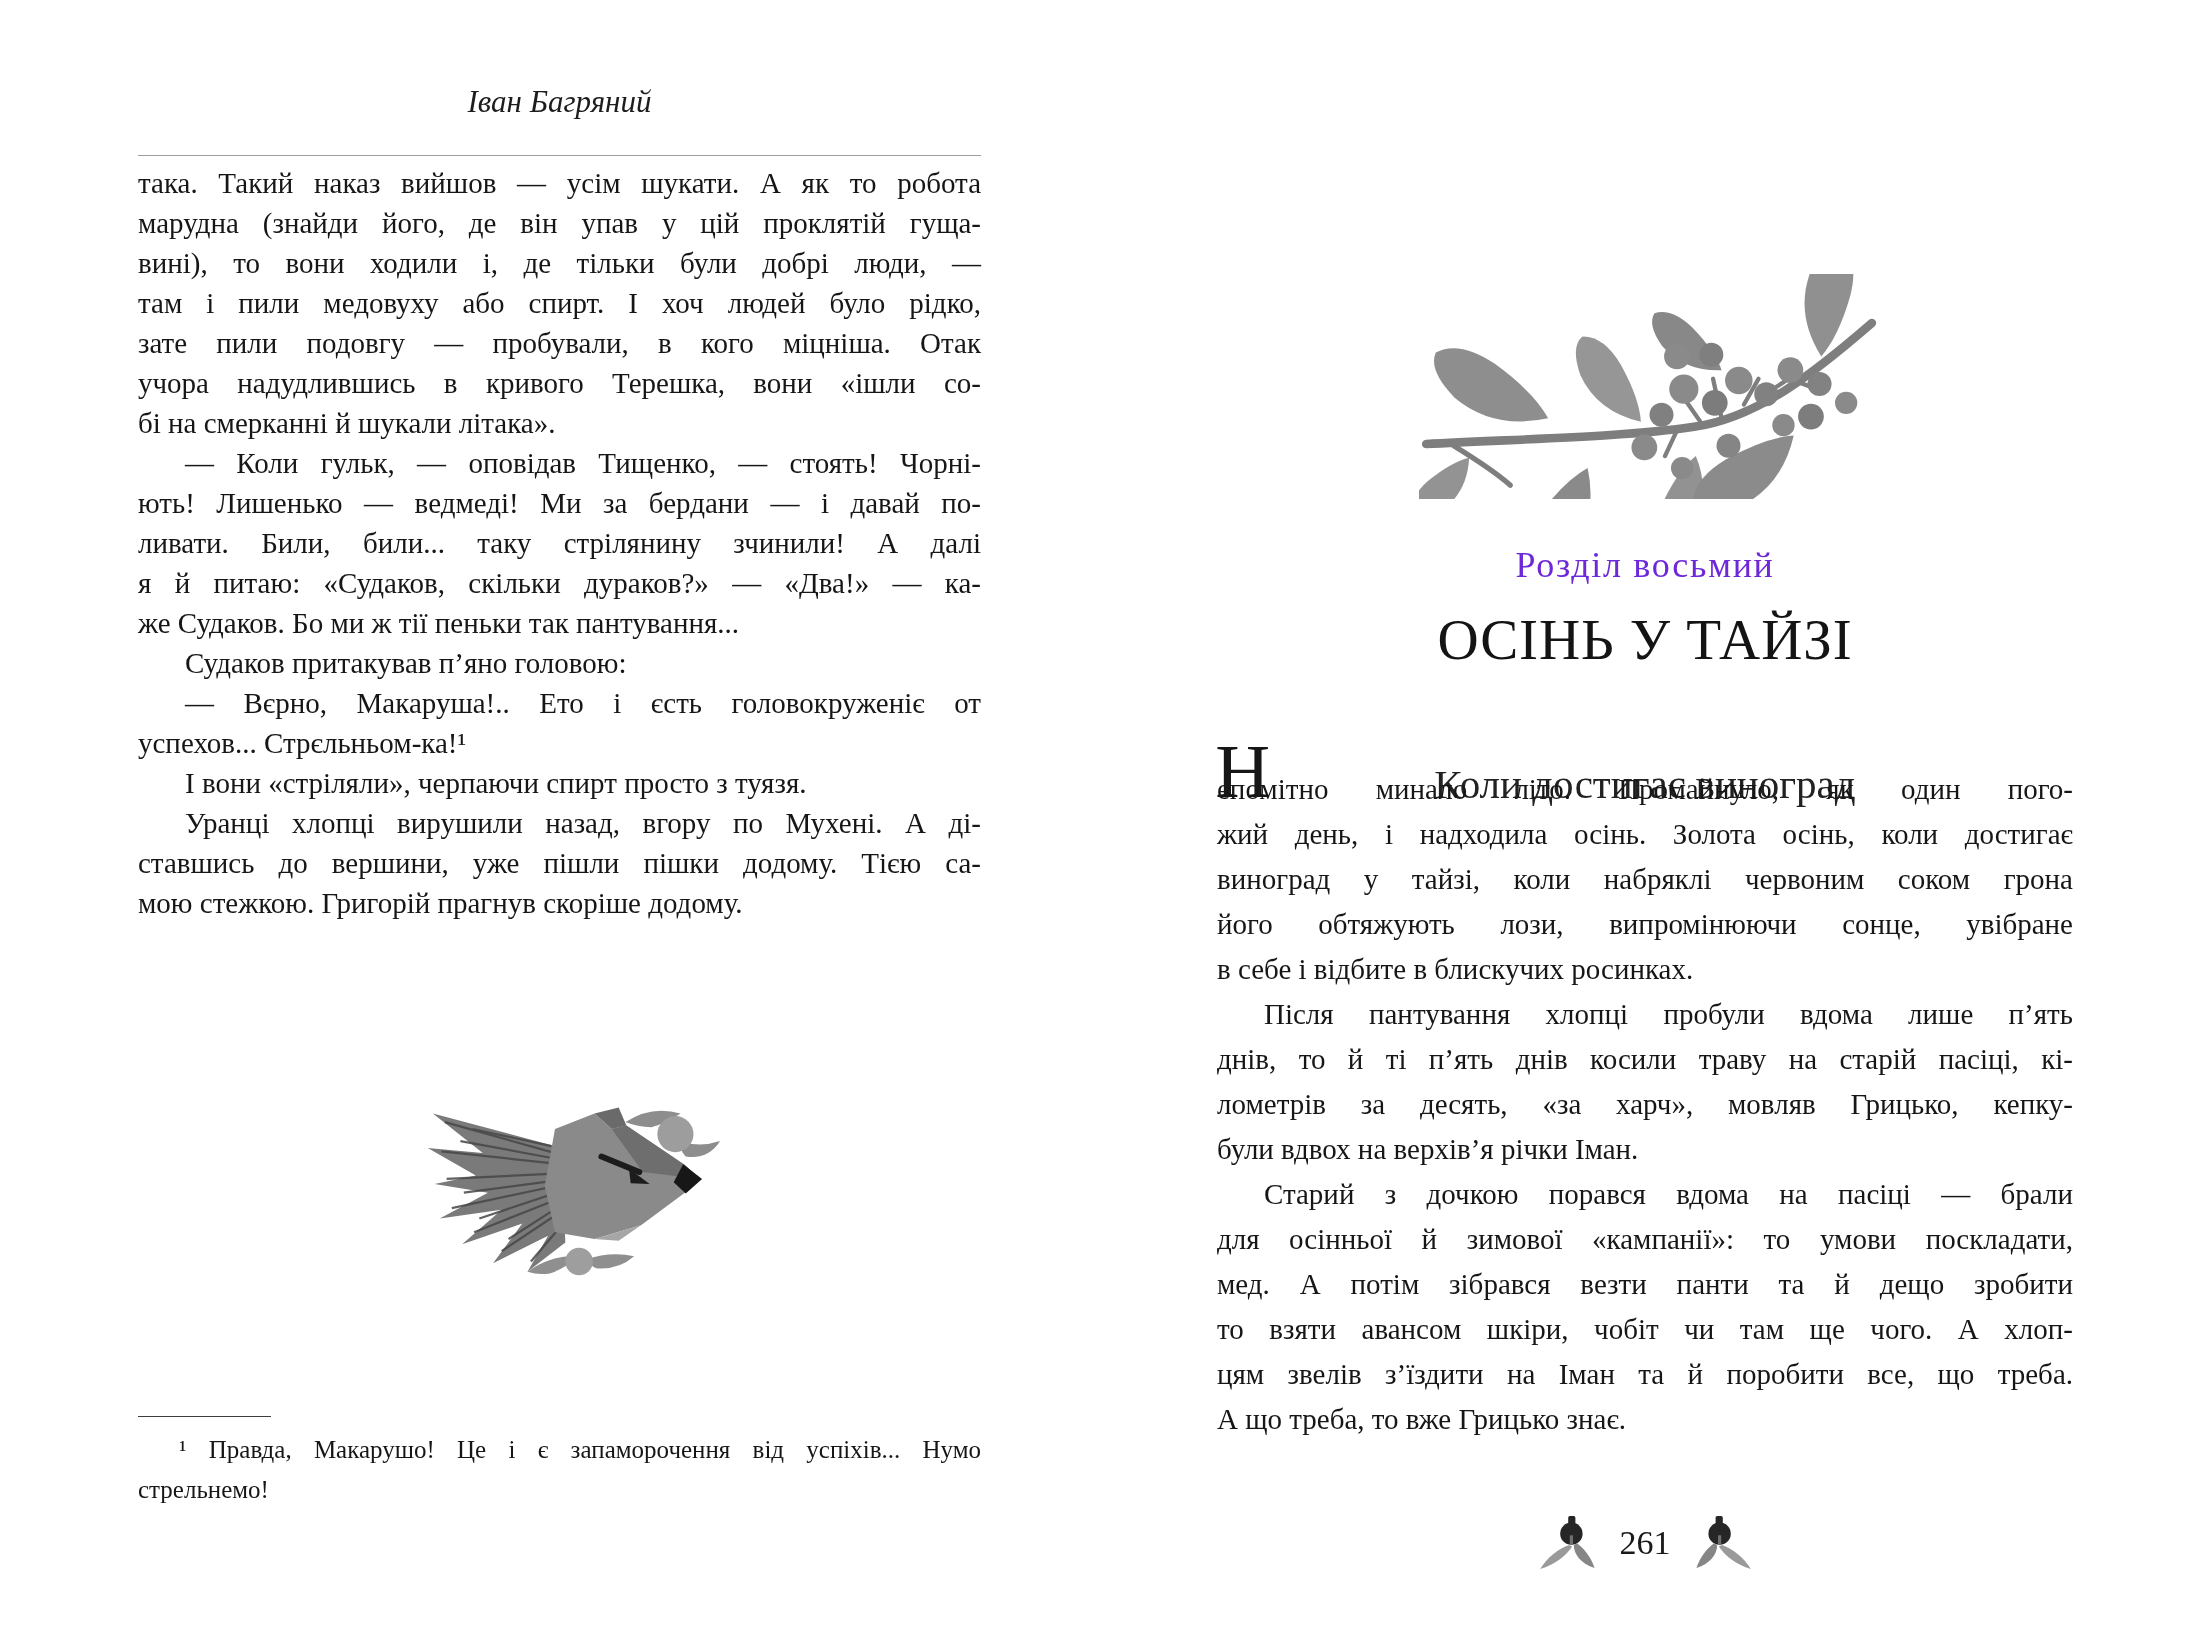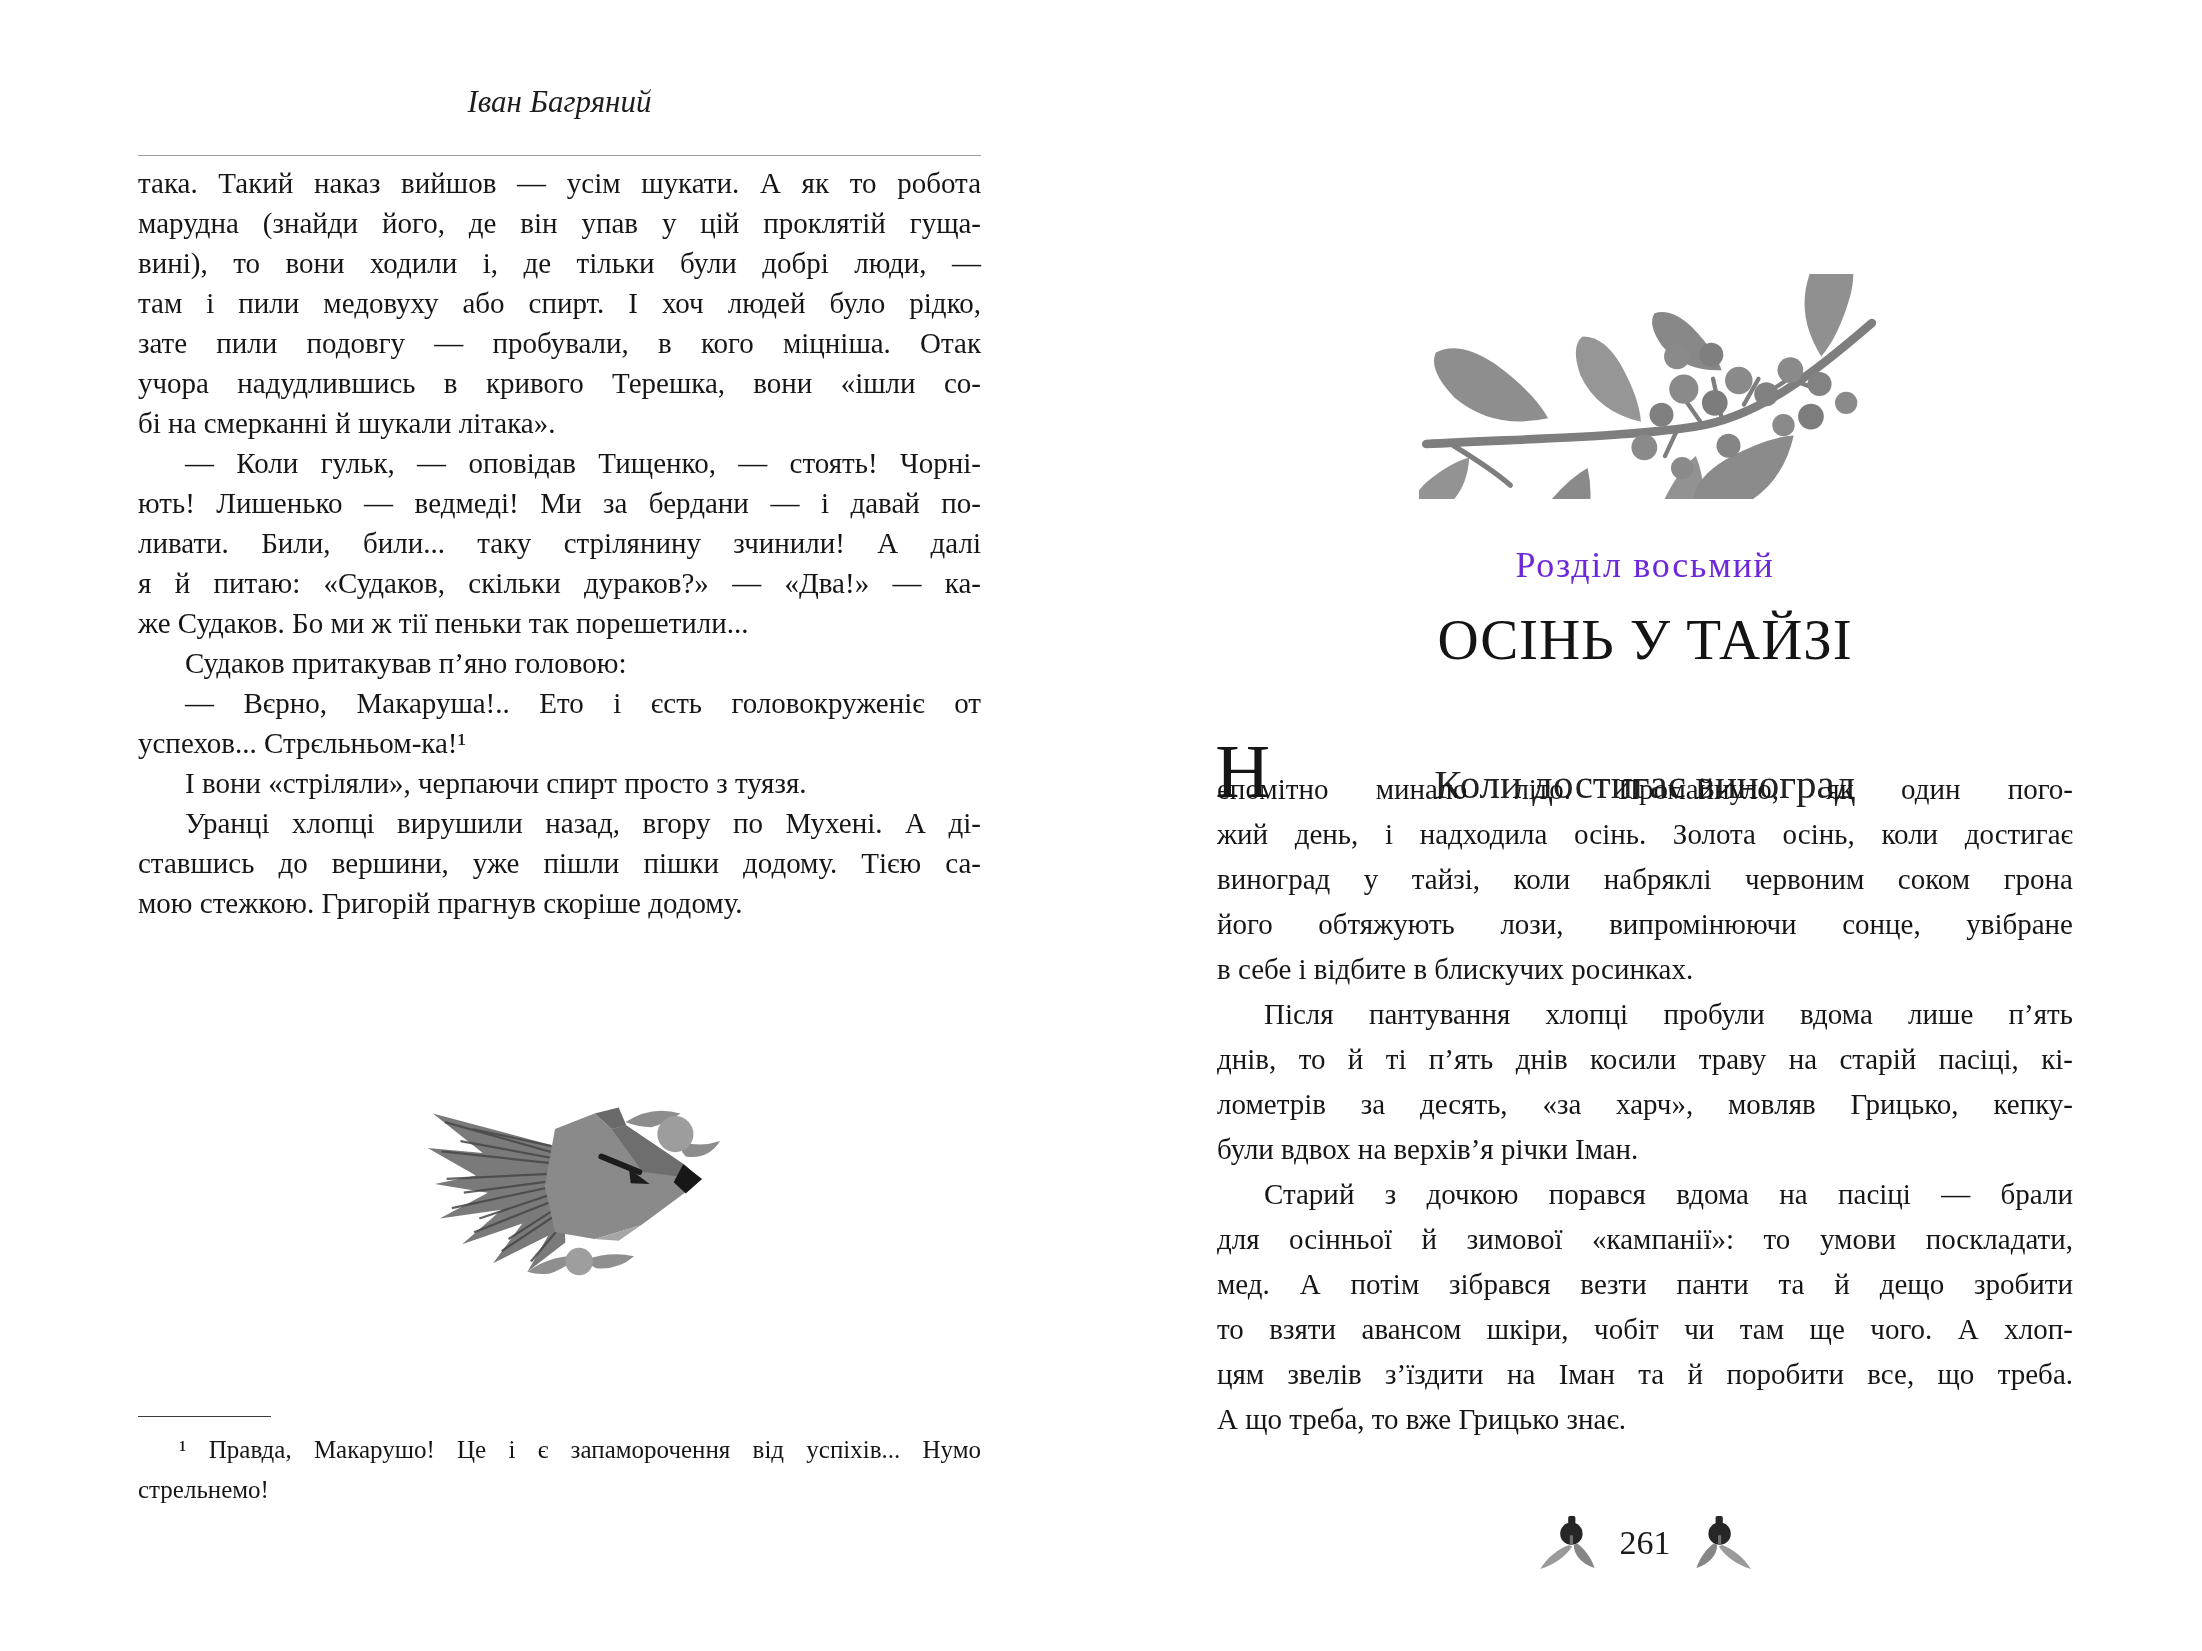--- a/index.html
+++ b/index.html
@@ -96,21 +96,21 @@
         <div class="tline">там і пили медовуху або спирт. І хоч людей було рідко,</div>
         <div class="tline">зате пили подовгу — пробували, в кого міцніша. Отак</div>
         <div class="tline">учора надудлившись в кривого Терешка, вони «ішли со-</div>
         <div class="tline last">бі на смерканні й шукали літака».</div>
       </div>
       <div class="para indent">
         <div class="tline">— Коли гульк, — оповідав Тищенко, — стоять! Чорні-</div>
         <div class="tline">ють! Лишенько — ведмеді! Ми за бердани — і давай по-</div>
         <div class="tline">ливати. Били, били... таку стрілянину зчинили! А далі</div>
         <div class="tline">я й питаю: «Судаков, скільки дураков?» — «Два!» — ка-</div>
-        <div class="tline last">же Судаков. Бо ми ж тії пеньки так порешетили...</div>
+        <div class="tline last">же Судаков. Бо ми ж тії пеньки так пантування...</div>
       </div>
       <div class="para indent">
         <div class="tline last">Судаков притакував п’яно головою:</div>
       </div>
       <div class="para indent">
         <div class="tline">— Вєрно, Макаруша!.. Ето і єсть головокруженіє от</div>
         <div class="tline last">успехов... Стрєльньом-ка!¹</div>
       </div>
       <div class="para indent">
         <div class="tline last">І вони «стріляли», черпаючи спирт просто з туязя.</div>

